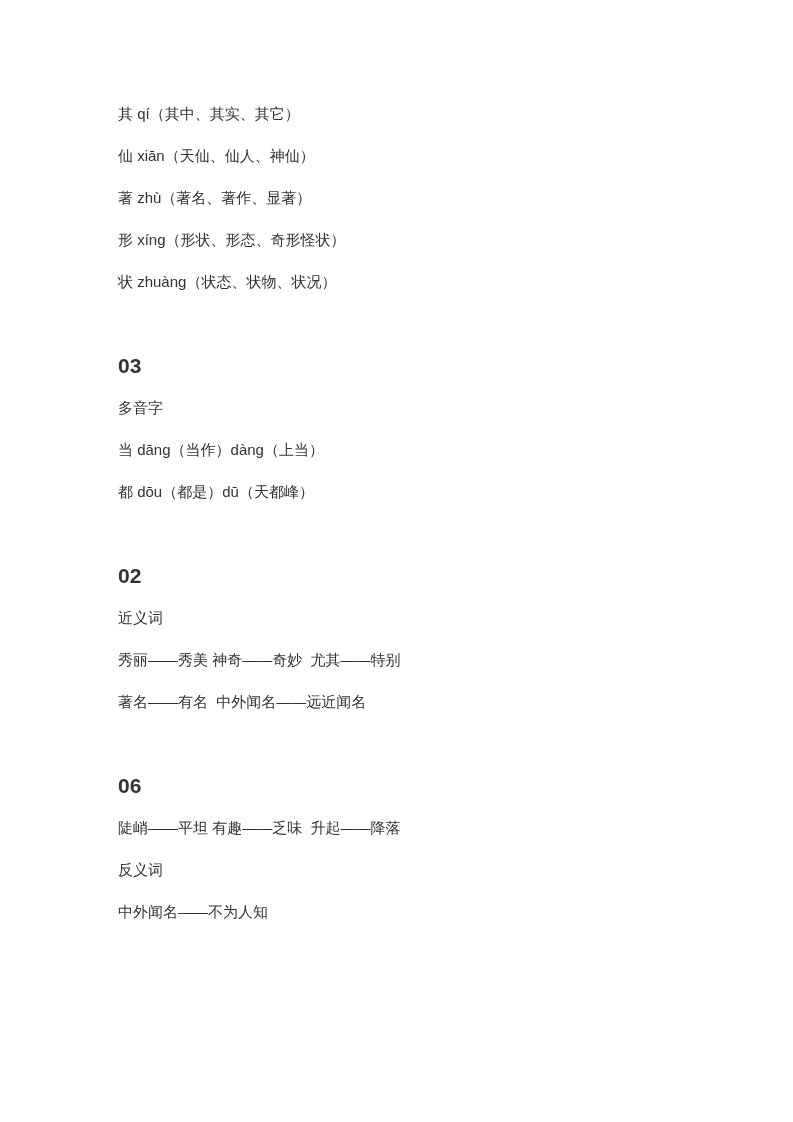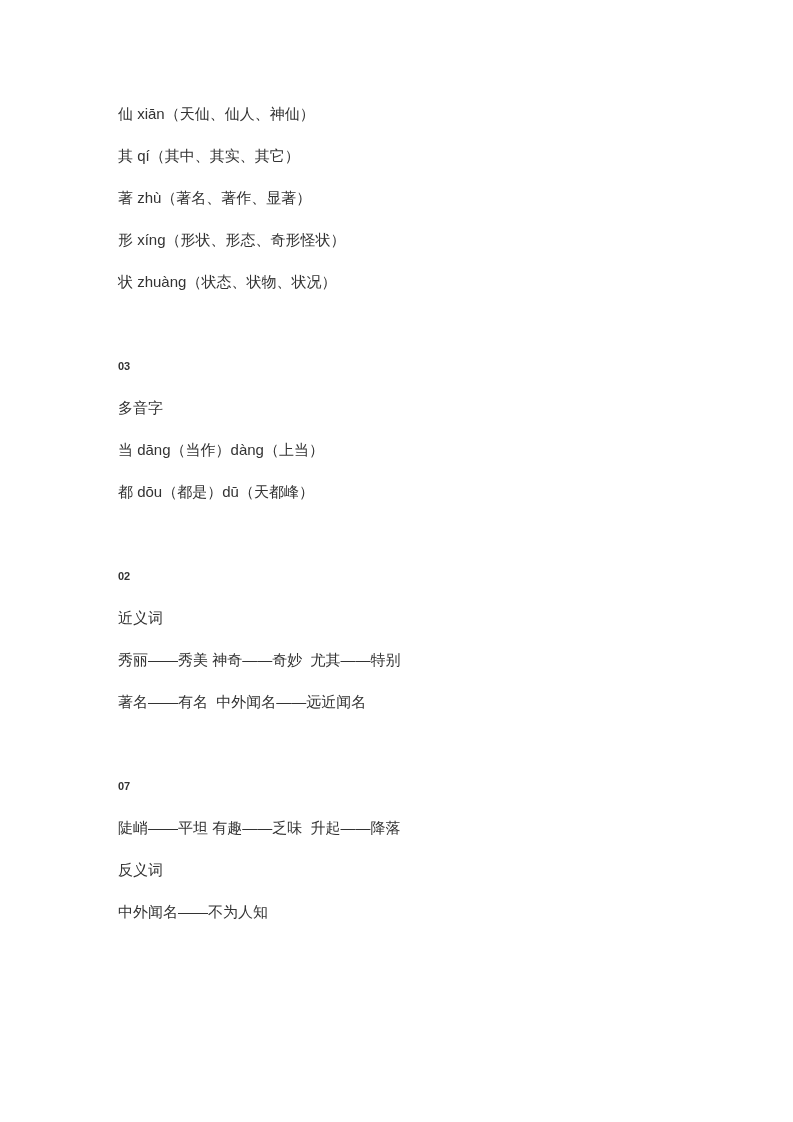--- a/index.html
+++ b/index.html
@@ -23,54 +23,54 @@
   }
   .line {
     margin: 0 0 20px 0;
     font-size: 15px;
     line-height: 22px;
     white-space: pre-wrap;
     font-weight: normal;
   }
   .num {
     margin: 62px 0 20px 0;
-    font-size: 11px;
+    font-size: 21px;
     line-height: 22px;
     font-weight: bold;
     white-space: pre-wrap;
   }
   section { margin: 0; padding: 0; }
 </style>
 </head>
 <body style="background: rgb(255, 255, 255);">
 
 <div class="page" style="color: rgb(51, 51, 51);">
 
   <section>
+    <p class="line">其 qí（其中、其实、其它）</p>
     <p class="line">仙 xiān（天仙、仙人、神仙）</p>
-    <p class="line">其 qí（其中、其实、其它）</p>
     <p class="line">著 zhù（著名、著作、显著）</p>
     <p class="line">形 xíng（形状、形态、奇形怪状）</p>
     <p class="line">状 zhuàng（状态、状物、状况）</p>
   </section>
 
   <section>
     <p class="num">03</p>
     <p class="line">多音字</p>
     <p class="line">当 dāng（当作）dàng（上当）</p>
     <p class="line">都 dōu（都是）dū（天都峰）</p>
   </section>
 
   <section>
     <p class="num">02</p>
     <p class="line">近义词</p>
     <p class="line">秀丽——秀美 神奇——奇妙  尤其——特别</p>
     <p class="line">著名——有名  中外闻名——远近闻名</p>
   </section>
 
   <section>
-    <p class="num">07</p>
+    <p class="num">06</p>
     <p class="line">陡峭——平坦 有趣——乏味  升起——降落</p>
     <p class="line">反义词</p>
     <p class="line">中外闻名——不为人知</p>
   </section>
 
 </div>
 
 </body></html>

